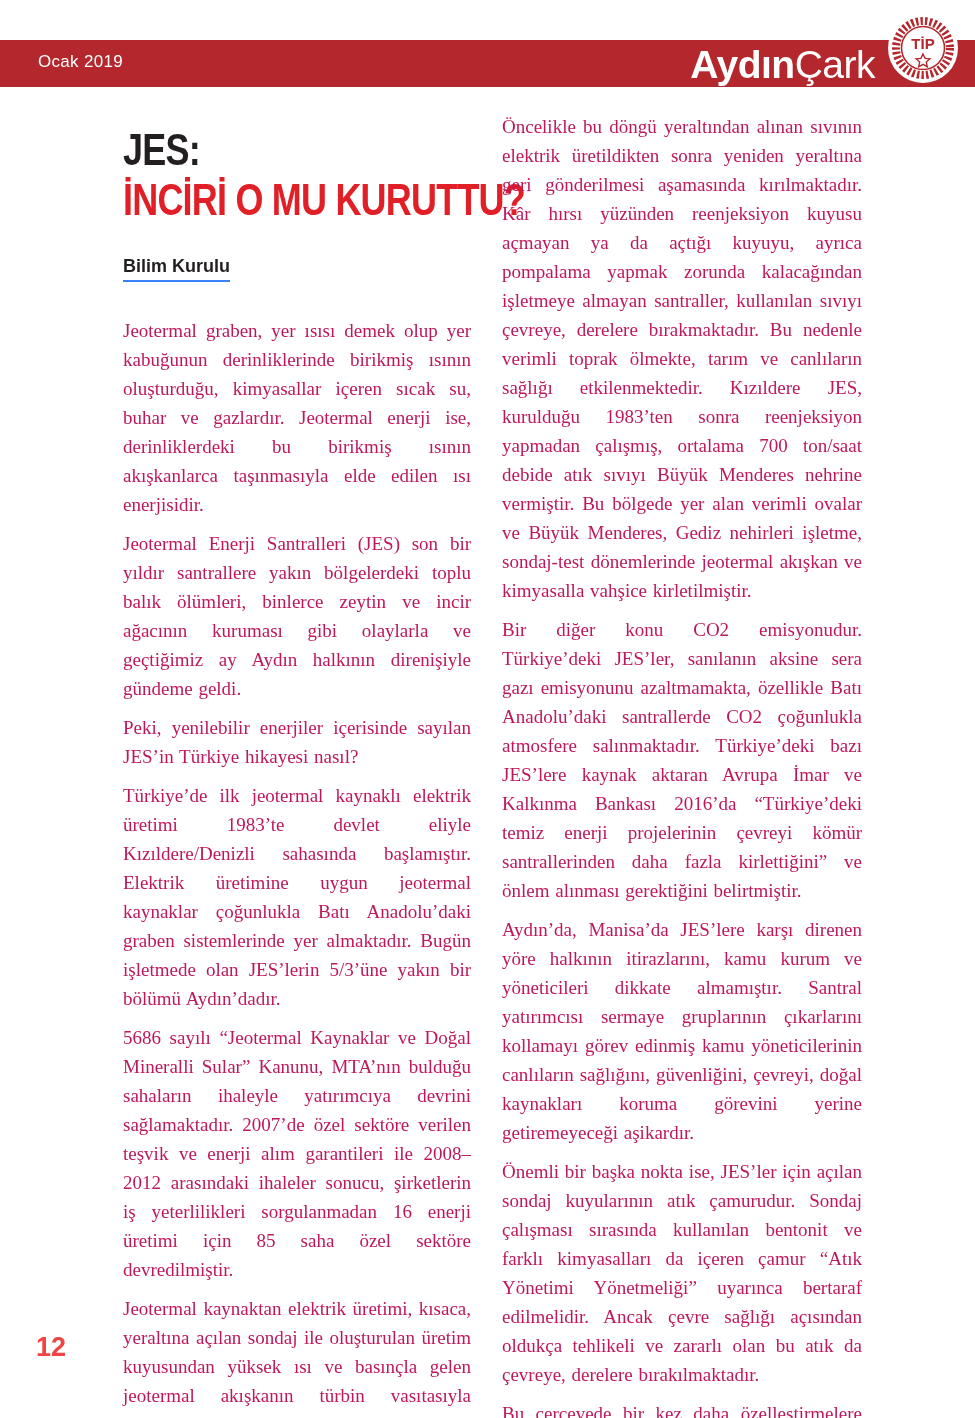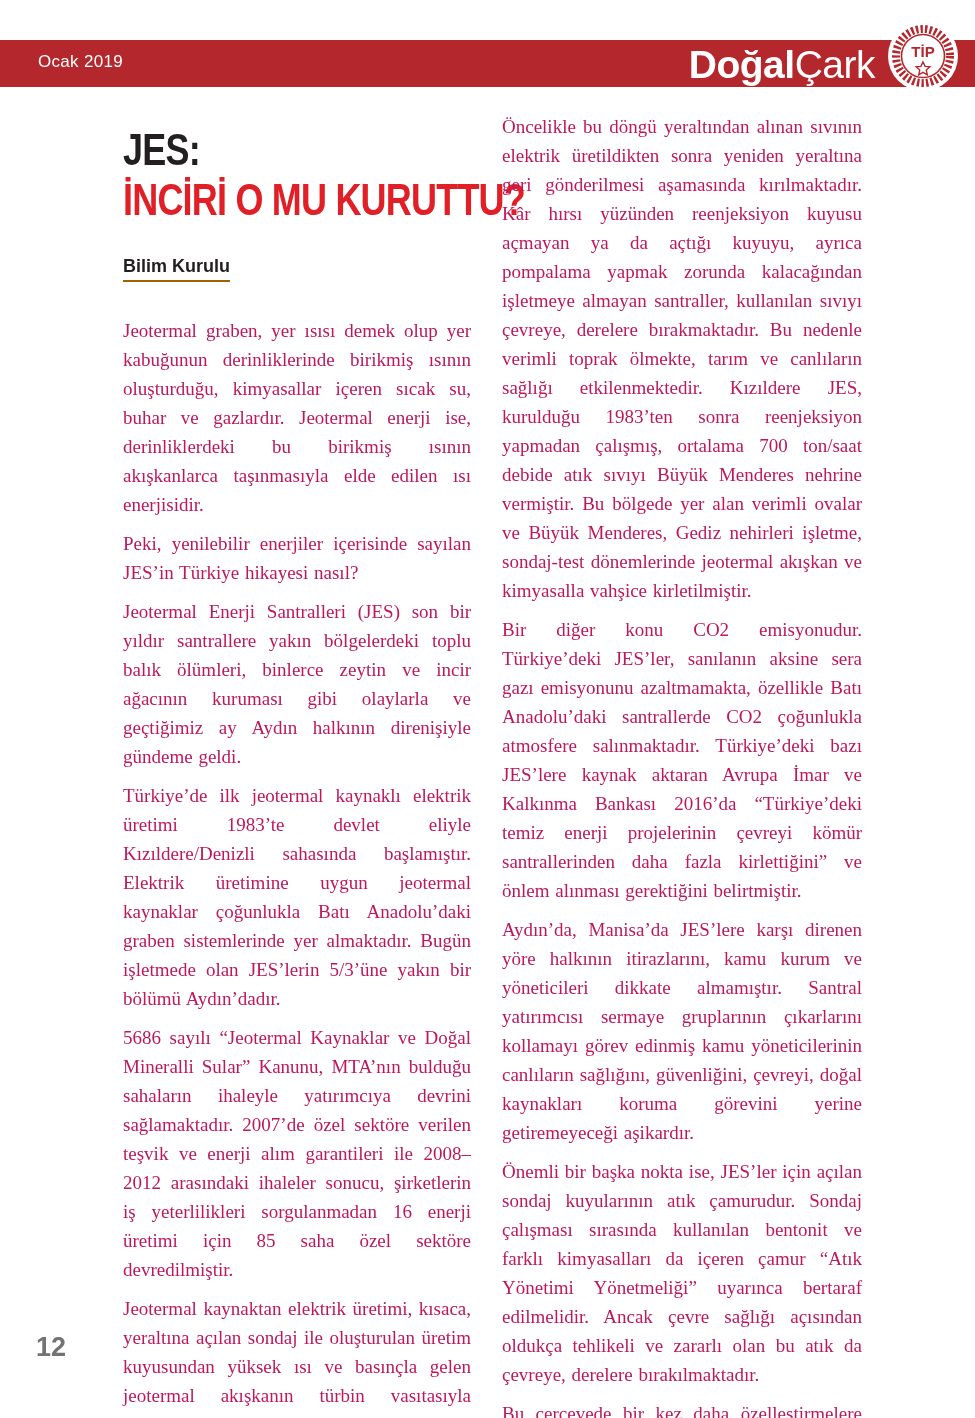--- a/index.html
+++ b/index.html
@@ -12,57 +12,57 @@
                 background:#b4272c; }
   .issue-date { position:absolute; left:38px; top:52px; color:#ffffff;
                 font-family:"Liberation Sans", sans-serif; font-size:17px;
                 letter-spacing:.3px; }
   .masthead { position:absolute; right:100px; top:41px; height:47px;
               display:flex; align-items:center; color:#ffffff;
               font-family:"Liberation Sans", sans-serif; font-size:39px;
               letter-spacing:-0.5px; white-space:nowrap; }
   .masthead .bold  { font-weight:800; }
   .masthead .light { font-weight:400; }
-  .logo-wrap { position:absolute; right:16px; top:20px; width:72px; height:72px;text-align:right; }
+  .logo-wrap { position:absolute; right:16px; top:12px; width:72px; height:72px;text-align:right; }
 
   
   .col-left  { position:absolute; left:123px; top:125px; width:348px; }
   .col-right { position:absolute; left:502px; top:112px; width:360px; }
 
   .title { font-family:"Liberation Sans", sans-serif; font-weight:800;
            font-size:45px; line-height:1.12; letter-spacing:-1px;text-decoration:underline; }
   .title .line { display:inline-block; transform:scaleX(.8);
                  transform-origin:left center; white-space:nowrap; }
   .title-black { color:#231f20; }
   .title-red   { color:#e01f26; }
 
   .byline { margin-top:30px; margin-bottom:34px; }
   .byline span { display:inline-block; font-family:"Liberation Sans", sans-serif;
                  font-weight:700; font-size:18px; color:#231f20;
-                 border-bottom:2px solid #a16207; padding-bottom:3px; }
+                 border-bottom:2px solid #3b82f6; padding-bottom:3px; }
 
   .body-text p { font-size:19px; line-height:29px; color:#be185d;
                  text-align:justify; hyphens:auto; -webkit-hyphens:auto;
                  word-spacing:1px; margin:0 0 10px 0; }
   .body-text p:last-child { margin-bottom:0; }
 
   
   .page-number { position:absolute; left:36px; top:1332px;
                  font-family:"Liberation Sans", sans-serif; font-weight:700;
-                 font-size:27px; color:#737373; }
+                 font-size:27px; color:#ef4444; }
 </style>
 </head>
 <body>
 
 <div class="page">
 
   <div class="header-bar"></div>
   <div class="issue-date">Ocak 2019</div>
   <div class="masthead">
-    <span class="bold">Doğal</span>
+    <span class="bold">Aydın</span>
       <span class="light">Çark</span>
   </div>
   <div class="logo-wrap">
     <svg width="72" height="72" viewBox="0 0 72 72">
       <circle cx="36" cy="36" r="35" fill="#ffffff"></circle>
       <circle cx="36" cy="36" r="27" fill="none" stroke="#b4272c" stroke-width="8" stroke-dasharray="2.4 2.2"></circle>
       <circle cx="36" cy="36" r="21.5" fill="#ffffff" stroke="#b4272c" stroke-width="1.6"></circle>
       <text x="36" y="37" text-anchor="middle" fill="#b4272c" font-family="Liberation Sans, sans-serif" font-weight="bold" font-size="15">TİP</text>
       <path d="M36 42 l2.1 4.4 4.8 .5 -3.6 3.2 1 4.7 -4.3 -2.4 -4.3 2.4 1 -4.7 -3.6 -3.2 4.8 -.5 z" fill="none" stroke="#b4272c" stroke-width="1.4"></path>
     </svg>
@@ -71,22 +71,22 @@
   <div class="col-left">
     <h1 class="title">
       <span class="line title-black">JES:</span><br>
       <span class="line title-red">İNCİRİ O MU KURUTTU?</span>
     </h1>
     <div class="byline">
       <span>Bilim Kurulu</span>
     </div>
     <div class="body-text">
       <p>Jeotermal graben, yer ısısı demek olup yer kabuğunun derinliklerinde birikmiş ısının oluşturduğu, kimyasallar içeren sıcak su, buhar ve gazlardır. Jeotermal enerji ise, derinliklerdeki bu birikmiş ısının akışkanlarca taşınmasıyla elde edilen ısı enerjisidir.</p>
+      <p>Jeotermal Enerji Santralleri (JES) son bir yıldır santrallere yakın bölgelerdeki toplu balık ölümleri, binlerce zeytin ve incir ağacının kuruması gibi olaylarla ve geçtiğimiz ay Aydın halkının direnişiyle gündeme geldi.</p>
       <p>Peki, yenilebilir enerjiler içerisinde sayılan JES’in Türkiye hikayesi nasıl?</p>
-      <p>Jeotermal Enerji Santralleri (JES) son bir yıldır santrallere yakın bölgelerdeki toplu balık ölümleri, binlerce zeytin ve incir ağacının kuruması gibi olaylarla ve geçtiğimiz ay Aydın halkının direnişiyle gündeme geldi.</p>
       <p>Türkiye’de ilk jeotermal kaynaklı elektrik üretimi 1983’te devlet eliyle Kızıldere/Denizli sahasında başlamıştır. Elektrik üretimine uygun jeotermal kaynaklar çoğunlukla Batı Anadolu’daki graben sistemlerinde yer almaktadır. Bugün işletmede olan JES’lerin 5/3’üne yakın bir bölümü Aydın’dadır.</p>
       <p>5686 sayılı “Jeotermal Kaynaklar ve Doğal Mineralli Sular” Kanunu, MTA’nın bulduğu sahaların ihaleyle yatırımcıya devrini sağlamaktadır. 2007’de özel sektöre verilen teşvik ve enerji alım garantileri ile 2008–2012 arasındaki ihaleler sonucu, şirketlerin iş yeterlilikleri sorgulanmadan 16 enerji üretimi için 85 saha özel sektöre devredilmiştir.</p>
       <p>Jeotermal kaynaktan elektrik üretimi, kısaca, yeraltına açılan sondaj ile oluşturulan üretim kuyusundan yüksek ısı ve basınçla gelen jeotermal akışkanın türbin vasıtasıyla elektrik enerjisi üretmesi ve artık elektrik üretiminde kullanılamayacak kadar soğuyan sıvının reenjeksiyon kuyusu ile yeraltına geri gönderilmesidir. Bu yapay çevrimle JES teoride, sürdürülebilir ve temiz enerji olarak tanımlanır; ancak Türkiye’de durumun tanımdaki gibi olmadığı açıktır.</p>
     </div>
   </div>
 
   <div class="col-right body-text">
     <p>Öncelikle bu döngü yeraltından alınan sıvının elektrik üretildikten sonra yeniden yeraltına geri gönderilmesi aşamasında kırılmaktadır. Kâr hırsı yüzünden reenjeksiyon kuyusu açmayan ya da açtığı kuyuyu, ayrıca pompalama yapmak zorunda kalacağından işletmeye almayan santraller, kullanılan sıvıyı çevreye, derelere bırakmaktadır. Bu nedenle verimli toprak ölmekte, tarım ve canlıların sağlığı etkilenmektedir. Kızıldere JES, kurulduğu 1983’ten sonra reenjeksiyon yapmadan çalışmış, ortalama 700 ton/saat debide atık sıvıyı Büyük Menderes nehrine vermiştir. Bu bölgede yer alan verimli ovalar ve Büyük Menderes, Gediz nehirleri işletme, sondaj-test dönemlerinde jeotermal akışkan ve kimyasalla vahşice kirletilmiştir.</p>
     <p>Bir diğer konu CO2 emisyonudur. Türkiye’deki JES’ler, sanılanın aksine sera gazı emisyonunu azaltmamakta, özellikle Batı Anadolu’daki santrallerde CO2 çoğunlukla atmosfere salınmaktadır. Türkiye’deki bazı JES’lere kaynak aktaran Avrupa İmar ve Kalkınma Bankası 2016’da “Türkiye’deki temiz enerji projelerinin çevreyi kömür santrallerinden daha fazla kirlettiğini” ve önlem alınması gerektiğini belirtmiştir.</p>
     <p>Aydın’da, Manisa’da JES’lere karşı direnen yöre halkının itirazlarını, kamu kurum ve yöneticileri dikkate almamıştır. Santral yatırımcısı sermaye gruplarının çıkarlarını kollamayı görev edinmiş kamu yöneticilerinin canlıların sağlığını, güvenliğini, çevreyi, doğal kaynakları koruma görevini yerine getiremeyeceği aşikardır.</p>

